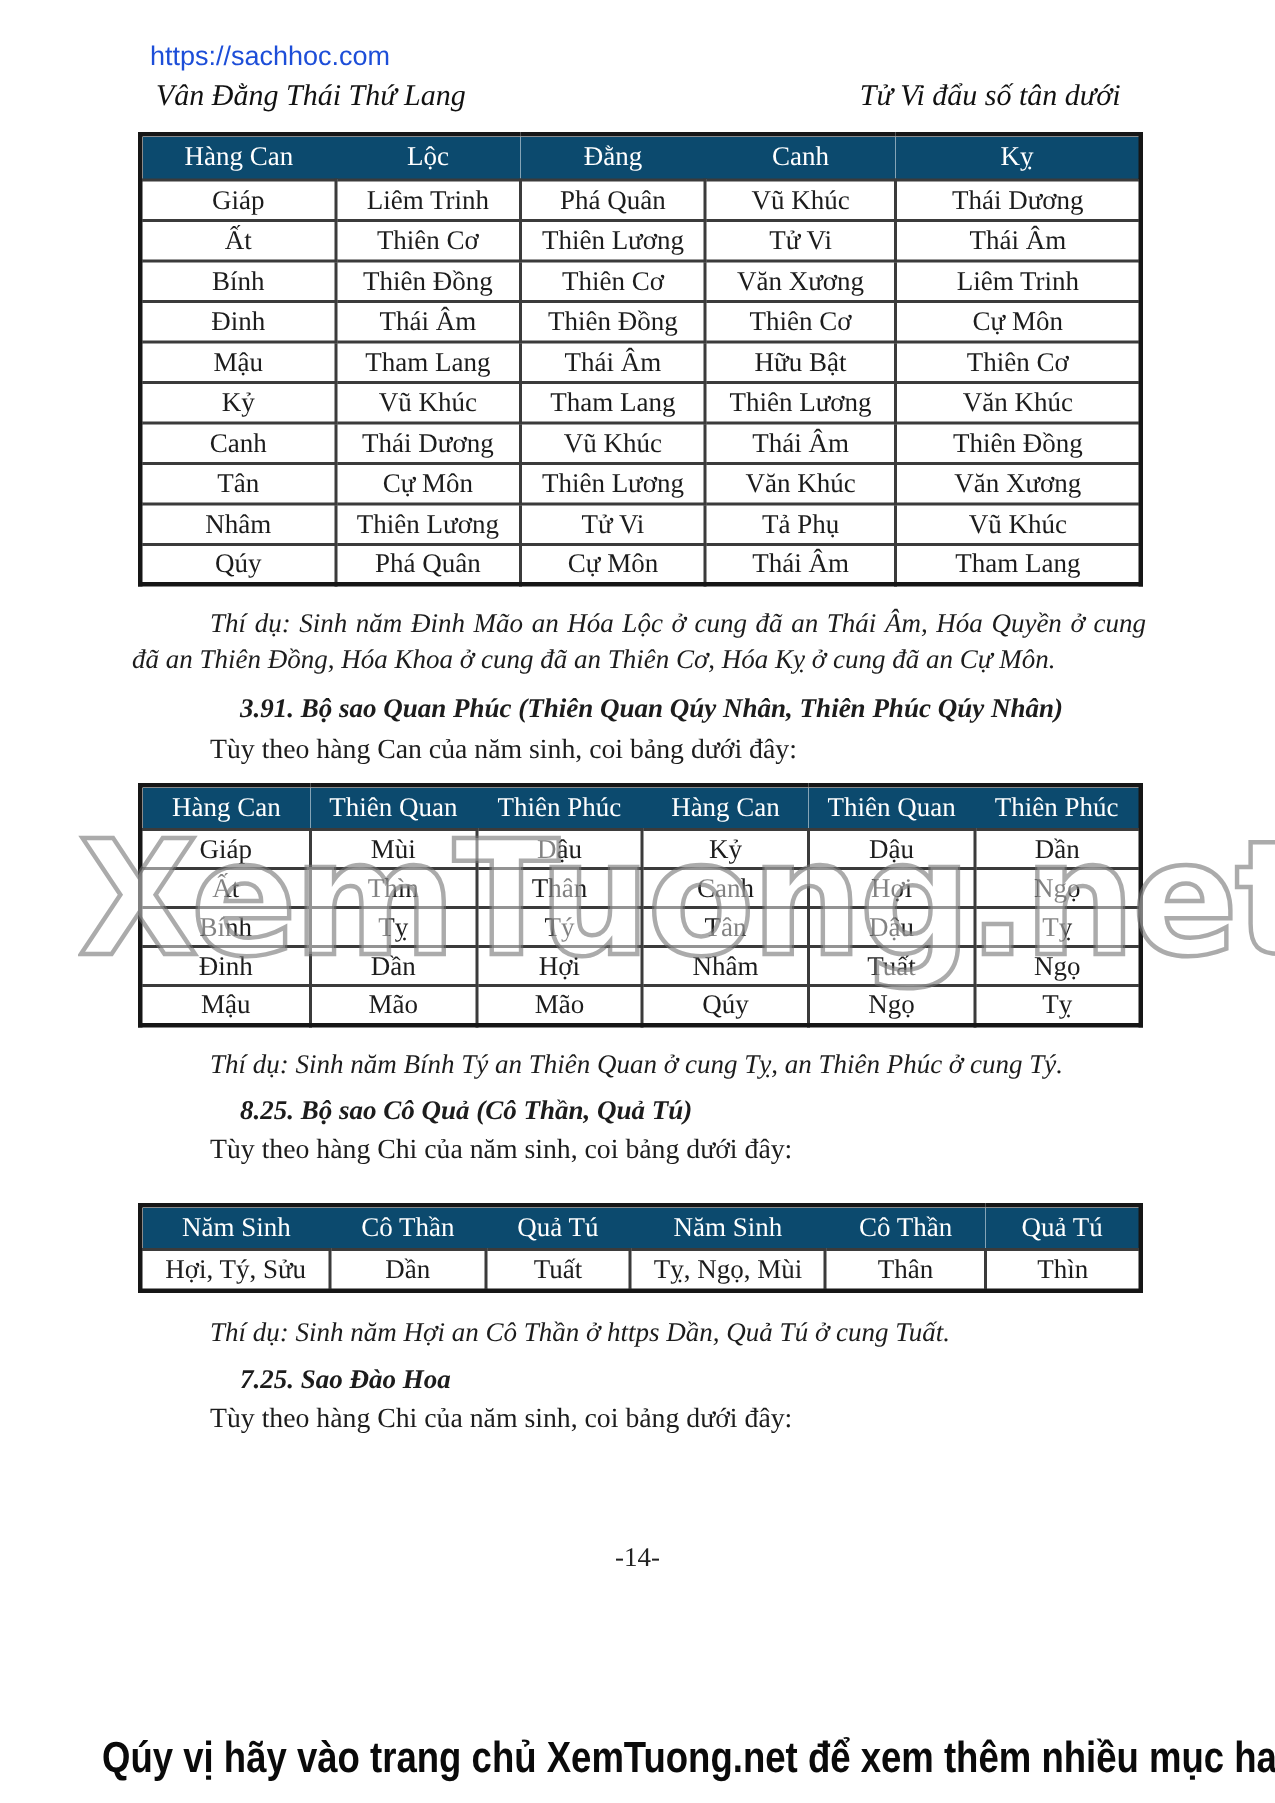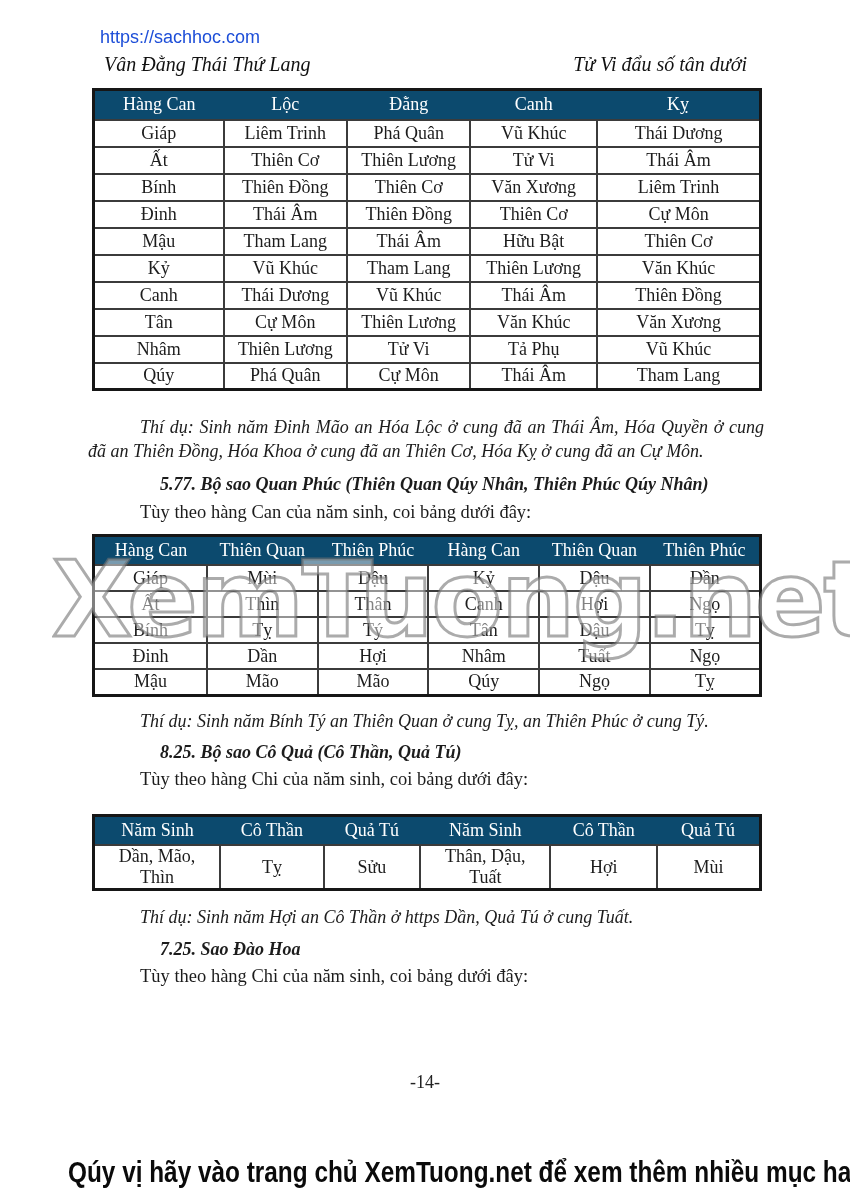--- a/index.html
+++ b/index.html
@@ -57,21 +57,21 @@
     padding: 0 6px;
   }
   #table-tu-hoa { margin-top: 12px; }
   #table-quan-phuc { margin-top: 11px; }
   #table-quan-phuc td { height: 26px; }
   #table-co-qua { margin-top: 24px; }
 
   .example {
     font-style: italic;
     font-size: 18px;
-    margin: 24px 86px 0 88px;
+    margin: 12px 86px 0 88px;
     text-align: justify;
     text-indent: 52px;
     line-height: 1.35;
   }
   #example-quan-phuc { margin-top: 12px; }
   #example-co-qua { margin-top: 14px; }
 
   .section-heading {
     font-weight: bold;
     font-style: italic;
@@ -101,21 +101,21 @@
     color: rgba(255,255,255,0.45);
     -webkit-text-stroke: 3px rgba(115,115,115,0.6);
     transform: scaleX(0.98);
     transform-origin: left center;
     z-index: 5;
     pointer-events: none;
   }
 
   .page-number {
     position: absolute;
-    top: 1072px;
+    top: 1028px;
     left: 0;
     width: 100%;
     text-align: center;
     font-size: 18px;
     color: #222;
   }
 
   .footer-banner {
     position: absolute;
     top: 1156px;
@@ -229,21 +229,21 @@
         <td>Phá Quân</td>
         <td>Cự Môn</td>
         <td>Thái Âm</td>
         <td>Tham Lang</td>
       </tr>
     </tbody>
   </table>
 
 <p class="example" id="example-tu-hoa">Thí dụ: Sinh năm Đinh Mão an Hóa Lộc ở cung đã an Thái Âm, Hóa Quyền ở cung đã an Thiên Đồng, Hóa Khoa ở cung đã an Thiên Cơ, Hóa Kỵ ở cung đã an Cự Môn.</p>
 
-<p class="section-heading" id="heading-8-24">5.77. Bộ sao Quan Phúc (Thiên Quan Qúy Nhân, Thiên Phúc Qúy Nhân)</p>
+<p class="section-heading" id="heading-8-24">3.91. Bộ sao Quan Phúc (Thiên Quan Qúy Nhân, Thiên Phúc Qúy Nhân)</p>
 <p class="intro" id="intro-8-24">Tùy theo hàng Can của năm sinh, coi bảng dưới đây:</p>
 
 <table class="data-table" id="table-quan-phuc" data-table="section_8_24.table">
   <colgroup>
     <col style="width:17%">
       <col style="width:16.6%">
       <col style="width:16.6%">
       <col style="width:16.6%">
       <col style="width:16.6%">
       <col style="width:16.6%">
@@ -321,26 +321,26 @@
         <th>Năm Sinh</th>
         <th>Cô Thần</th>
         <th>Quả Tú</th>
         <th>Năm Sinh</th>
         <th>Cô Thần</th>
         <th>Quả Tú</th>
       </tr>
     </thead>
     <tbody>
       <tr>
-        <td>Dần, Mão, Thìn</td>
-        <td>Tỵ</td>
-        <td>Sửu</td>
-        <td>Thân, Dậu, Tuất</td>
-        <td>Hợi</td>
-        <td>Mùi</td>
+        <td>Hợi, Tý, Sửu</td>
+        <td>Dần</td>
+        <td>Tuất</td>
+        <td>Tỵ, Ngọ, Mùi</td>
+        <td>Thân</td>
+        <td>Thìn</td>
       </tr>
     </tbody>
   </table>
 
 <p class="example" id="example-co-qua">Thí dụ: Sinh năm Hợi an Cô Thần ở https Dần, Quả Tú ở cung Tuất.</p>
 
 <p class="section-heading" id="heading-8-26">7.25. Sao Đào Hoa</p>
 <p class="intro" id="intro-8-26">Tùy theo hàng Chi của năm sinh, coi bảng dưới đây:</p>
 
 <div class="watermark">XemTuong.net</div>

